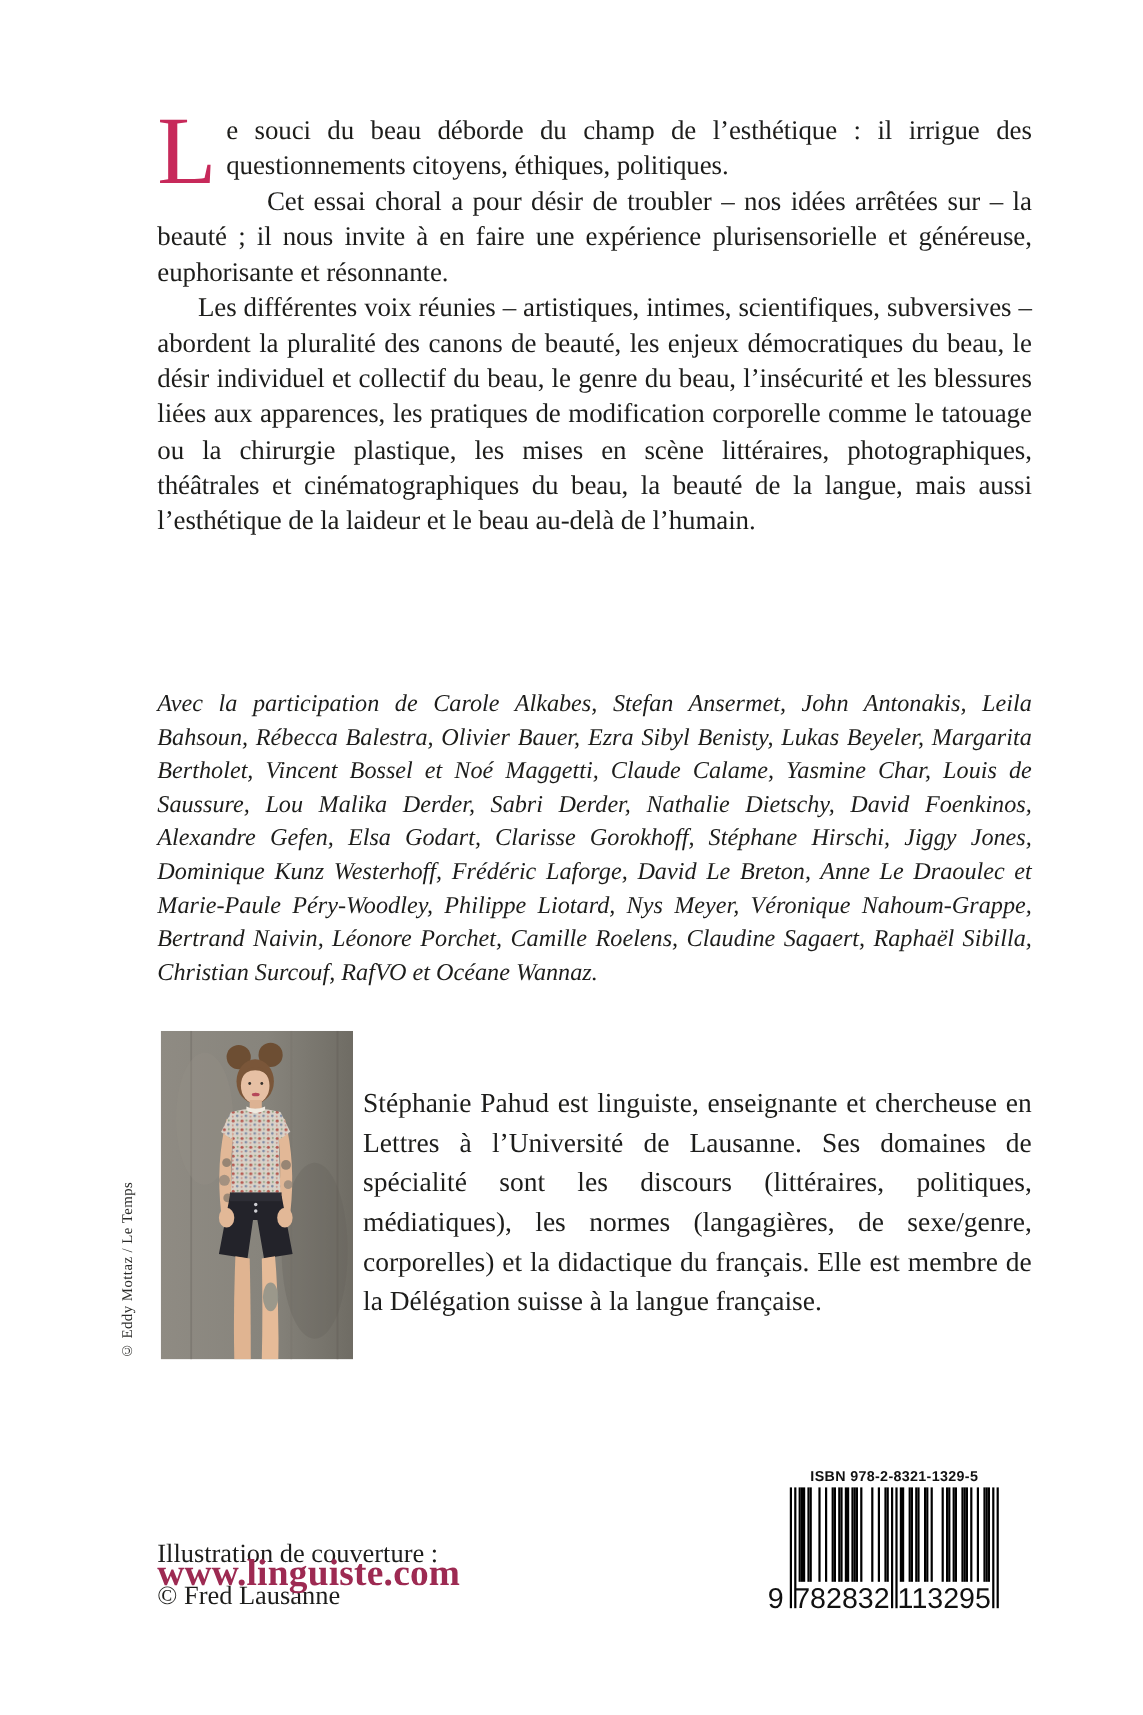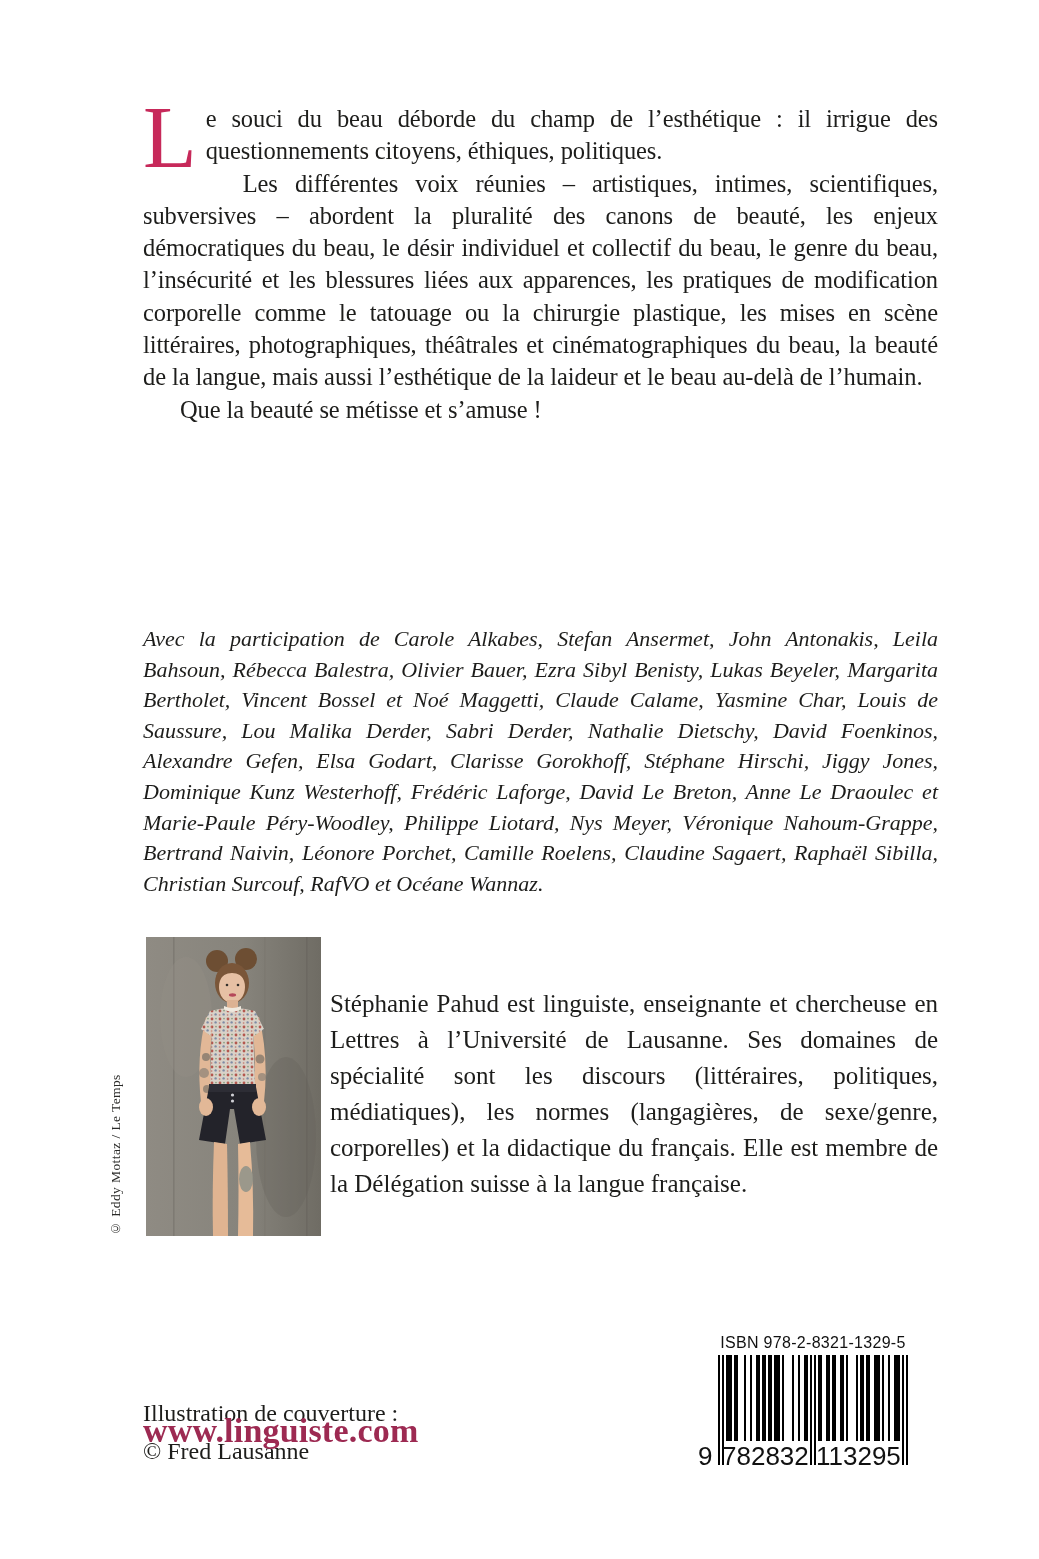--- a/index.html
+++ b/index.html
@@ -61,38 +61,38 @@
     text-decoration:none;letter-spacing:0.2px;
   }
 
   
   .barcode{
     position:absolute;left:702px;top:1334px;width:240px;
     font-family:"Liberation Sans","DejaVu Sans",sans-serif;color:#111;
   }
   .isbn{
     margin-left:16px;width:190px;text-align:center;
-    font-size:16px;font-weight:normal;letter-spacing:0.3px;white-space:nowrap;
+    font-size:13px;font-weight:bold;letter-spacing:0.3px;white-space:nowrap;
   }
   .bars{position:relative;width:210px;height:122px;margin-top:3px;}
   .bars svg{position:absolute;left:0;top:0;}
   .ean-digit{position:absolute;top:88px;font-size:26px;line-height:26px;}
   .ean-left{left:-4px;width:18px;text-align:left;}
   .ean-mid{left:20px;width:76px;text-align:center;}
   .ean-right{left:114px;width:64px;text-align:center;}
 </style>
 </head>
 <body>
 
 <div class="page">
 
   <div class="synopsis">
     <p><span class="dropcap">L</span><span>e souci du beau déborde du champ de l’esthétique&nbsp;: il irrigue des questionnements citoyens, éthiques, politiques.</span></p>
+    <p class="indent">Cet essai choral a pour désir de troubler – nos idées arrêtées sur – la beauté&nbsp;; il nous invite à en faire une expérience plurisensorielle et généreuse, euphorisante et résonnante.</p>
     <p class="indent">Les différentes voix réunies – artistiques, intimes, scientifiques, subversives – abordent la pluralité des canons de beauté, les enjeux démocratiques du beau, le désir individuel et collectif du beau, le genre du beau, l’insécurité et les blessures liées aux apparences, les pratiques de modification corporelle comme le tatouage ou la chirurgie plastique, les mises en scène littéraires, photographiques, théâtrales et cinématographiques du beau, la beauté de la langue, mais aussi l’esthétique de la laideur et le beau au-delà de l’humain.</p>
-    <p class="indent">Que la beauté se métisse et s’amuse&nbsp;!</p>
   </div>
 
   <div class="contributors">
     <p>Avec la participation de Carole Alkabes, Stefan Ansermet, John Antonakis, Leila Bahsoun, Rébecca Balestra, Olivier Bauer, Ezra Sibyl Benisty, Lukas Beyeler, Margarita Bertholet, Vincent Bossel et Noé Maggetti, Claude Calame, Yasmine Char, Louis de Saussure, Lou Malika Derder, Sabri Derder, Nathalie Dietschy, David Foenkinos, Alexandre Gefen, Elsa Godart, Clarisse Gorokhoff, Stéphane Hirschi, Jiggy Jones, Dominique Kunz Westerhoff, Frédéric Laforge, David Le Breton, Anne Le Draoulec et Marie-Paule Péry-Woodley, Philippe Liotard, Nys Meyer, Véronique Nahoum-Grappe, Bertrand Naivin, Léonore Porchet, Camille Roelens, Claudine Sagaert, Raphaël Sibilla, Christian Surcouf, RafVO et Océane Wannaz.</p>
   </div>
 
   <div class="photo-credit">© Eddy Mottaz / Le Temps</div>
 
   <div class="photo">
     <svg width="175" height="299" viewBox="0 0 175 299">

